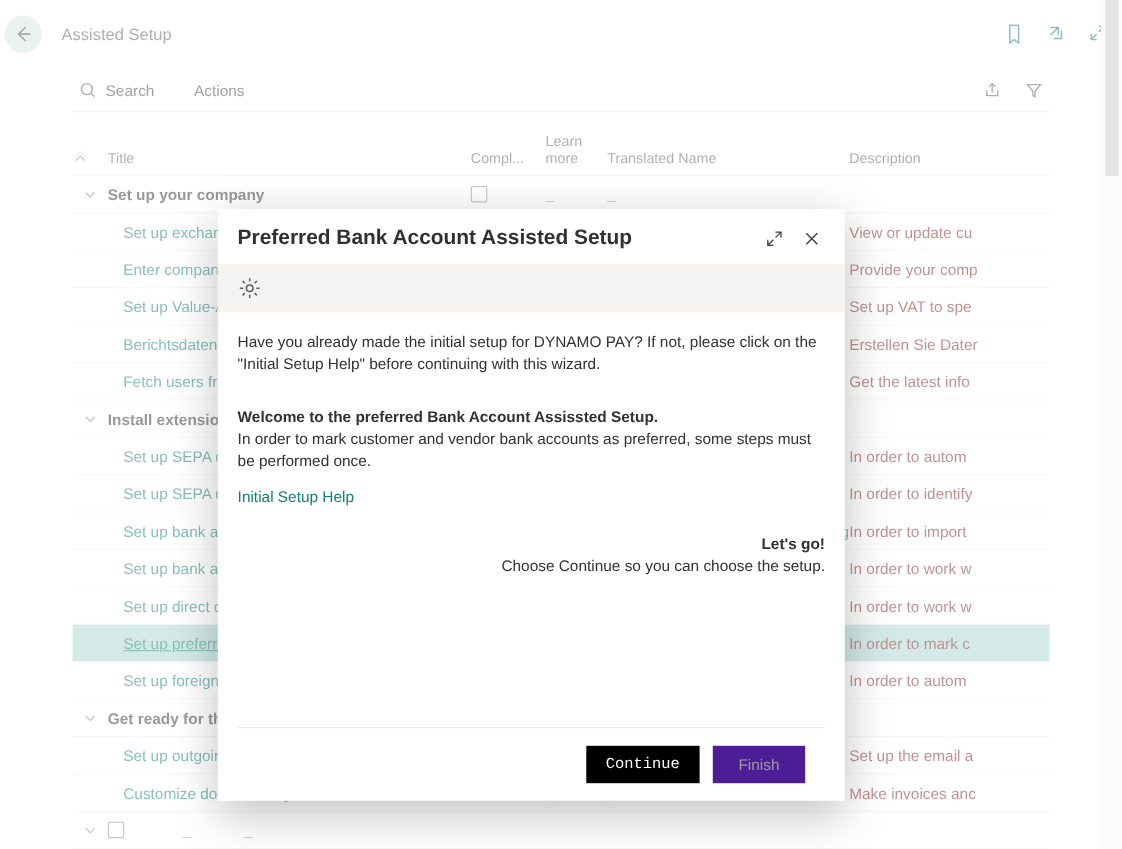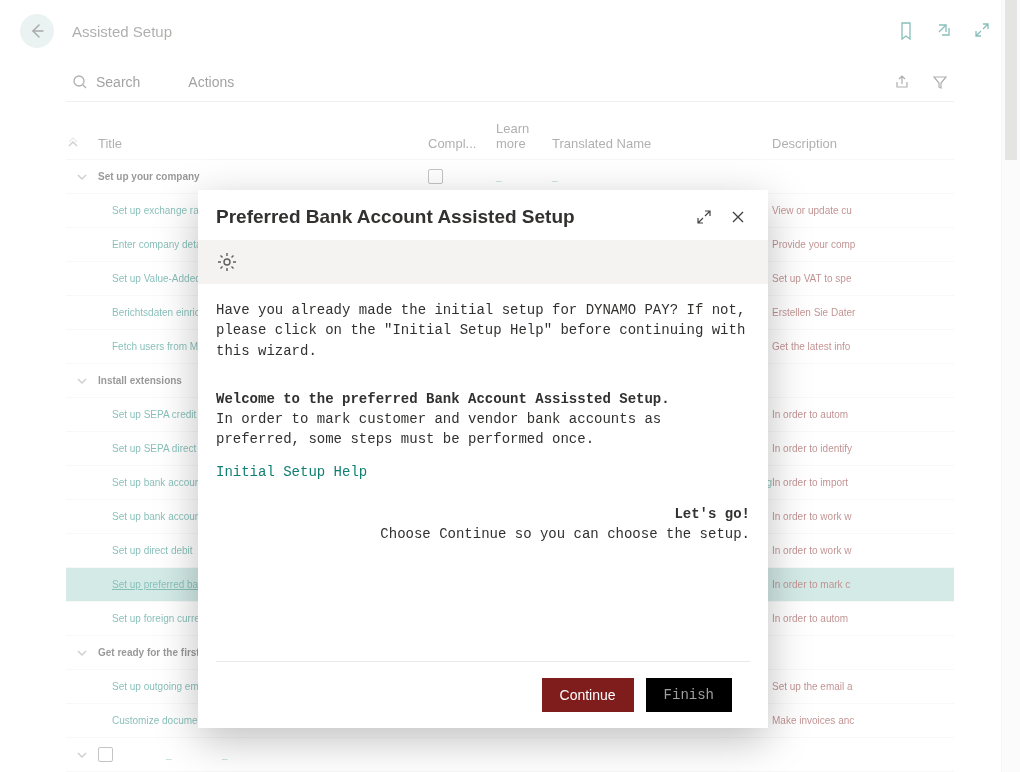--- a/index.html
+++ b/index.html
@@ -17,21 +17,21 @@
   position: absolute;
   inset: 0;
   background: rgba(255,255,255,0.5);
   z-index: 5;
   pointer-events: none;
 }
 .page-header {
   display: flex;
   align-items: center;
   height: 62px;
-  padding: 0 20px;
+  padding: 0 4px;
 }
 .back-btn {
   width: 34px; height: 34px;
   border-radius: 50%;
   background: #d6e6e4;
   display: flex; align-items: center; justify-content: center;
   color: #555;
   cursor: pointer;
 }
 .page-title {
@@ -49,21 +49,21 @@
 .header-actions .ico { cursor: pointer; }
 .toolbar {
   display: flex;
   align-items: center;
   height: 40px;
   margin: 0 66px;
   border-bottom: 1px solid #e1dfdd;
   gap: 8px;
 }
 .search-wrap { display:flex; align-items:flex-start; gap:8px; color:#424242; cursor:pointer; padding:4px 6px; }
-.actions-link { margin-left: 28px; color:#424242; cursor:pointer; padding:4px 6px; }
+.actions-link { margin-left: 16px; color:#424242; cursor:pointer; padding:4px 6px; }
 .toolbar-right { margin-left:auto; display:flex; gap:22px; color:#605e5c; padding-right:6px;}
 .table-head {
   display:flex;
   align-items:flex-end;
   margin: 18px 66px 0;
   color:#605e5c;
   font-size:13px;
   height: 40px;
   border-bottom: 1px solid #efefef;
   padding-bottom: 8px;
@@ -74,21 +74,21 @@
 .col-learn { flex: 0 0 56px; }
 .col-trans { flex: 0 0 220px; }
 .col-desc { flex: 1; }
 .sort-icon { color:#605e5c; }
 .rows { margin: 0 66px; }
 .row {
   display:flex;
   align-items:center;
   height:34px;
   border-bottom: 1px solid #f0f0f0;
-  font-size:10px;
+  font-size:14px;
 }
 .row.group .title-cell { font-weight:600; color:#323130; }
 .row .chev { width:32px; text-align:center; color:#9c9b99; display:flex; justify-content:center; }
 .row .title-cell { flex:0 0 330px; white-space:nowrap; overflow:hidden; text-overflow:ellipsis; }
 .row .title-link { color:#0f7f73; cursor:pointer; }
 .row .title-link.indent { padding-left: 14px; display:inline-block; }
 .row .compl { flex:0 0 68px; display:flex; align-items:center; }
 .row .learn { flex:0 0 56px; color:#0f7f73; }
 .row .trans { flex:0 0 220px; color:#0f7f73; }
 .row .desc { flex:1; white-space:nowrap; overflow:hidden; text-overflow:ellipsis; color:#7f1d1d; }
@@ -129,36 +129,36 @@
 }
 .gear { color:#605e5c; }
 .modal-body {
   padding: 16px 18px 0;
   flex:1;
   font-size:14px;
   color:#323130;
   line-height:1.45;
   overflow:auto;
 }
-.modal-body p { margin-bottom: 12px; font-family: Liberation Mono, monospace; }
+.modal-body p { margin-bottom: 12px; }
 .modal-body a { color:#0f7f73; text-decoration:none; cursor:pointer; }
 .modal-body strong { font-weight:600; }
 .modal-footer {
   border-top:1px solid #e9e9e8;
   padding: 16px 18px;
   display:flex; justify-content:flex-end; gap:12px;
   margin: 0 18px;
 }
 .btn {
   min-width:84px; height:34px;
   border:none; font-size:14px; cursor:pointer;
   padding:0 18px;
 }
-.btn-primary { background:#7f1d1d; color:#fff; }
-.btn-secondary { background:#000000; color:#a19f9d;font-family:Liberation Mono, monospace; }
+.btn-primary { background:#000000; color:#fff;font-family:Liberation Mono, monospace; }
+.btn-secondary { background:#4c1d95; color:#a19f9d; }
 svg { display:block; }
 </style>
 </head>
 <body>
 
 <div class="page-header">
   <div class="back-btn">
     <svg width="16" height="16" viewBox="0 0 16 16">
         <path d="M10 2 4 8l6 6" stroke="#555" stroke-width="1.5" fill="none" stroke-linecap="round" stroke-linejoin="round"></path>
         <path d="M4 8h10" stroke="#555" stroke-width="1.5" fill="none" stroke-linecap="round"></path>

